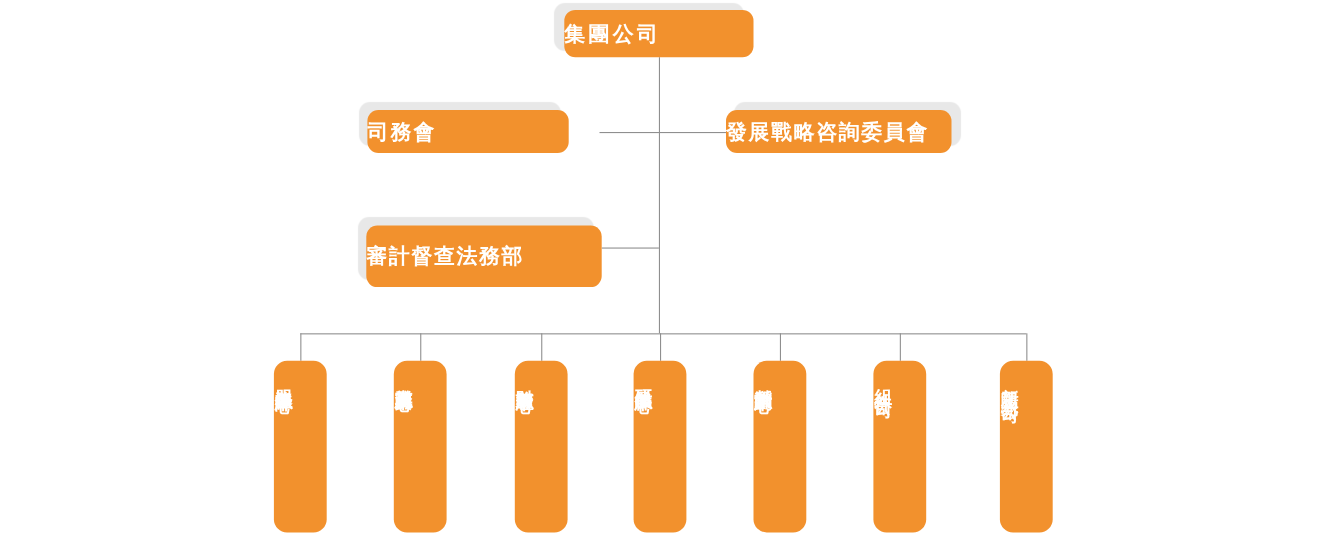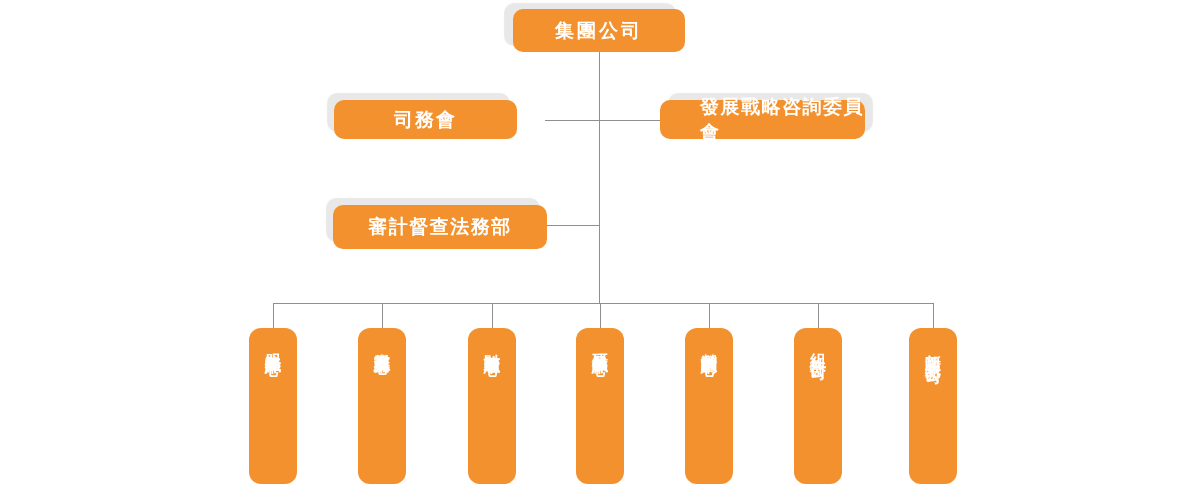--- a/index.html
+++ b/index.html
@@ -25,21 +25,20 @@
   .line.v { width: 1px; }
   
   .node {
     position: absolute;
     background: var(--node-fill, #f2912d);
     color: var(--node-text, #ffffff);
     z-index: 1;
     box-sizing: border-box;
     display: flex;
     align-items: center;
-    justify-content: center;
     font-weight: bold;
   }
   .node.wide {
     height: 39px;
     border-radius: 10px;
     font-size: 19px;
     letter-spacing: 2px;
   }
   .node.root {
     left: 513px; top: 9px; width: 172px; height: 43px;
@@ -85,25 +84,25 @@
   <div class="line v" style="left:818px; top:303px; height:25px;"></div>
   <div class="line v" style="left:933px; top:303px; height:25px;"></div>
 
   <div class="node root">
     <span>集團公司</span>
   </div>
 
   <div class="node wide shadow-left" style="left:334px; top:100px; width:183px;">
     <span>司務會</span>
   </div>
-  <div class="node wide shadow-right" style="left:660px; top:100px; width:205px; letter-spacing:1.5px;padding-left:40px;">
+  <div class="node wide shadow-right" style="left:660px; top:100px; width:205px; letter-spacing:1.5px;">
     <span>發展戰略咨詢委員會</span>
   </div>
 
-  <div class="node wide shadow-left" style="left:333px; top:205px; width:214px; height:44px; letter-spacing:1.5px;">
+  <div class="node wide shadow-left" style="left:333px; top:205px; width:214px; height:56px; letter-spacing:1.5px;">
     <span>審計督查法務部</span>
   </div>
 
   <div class="node dept" style="left:249px;">
     <span class="vtext">服務保障中心</span>
   </div>
   <div class="node dept" style="left:358px;">
     <span class="vtext" style="letter-spacing:0.5px;">黨群人力資源中心</span>
   </div>
   <div class="node dept" style="left:468px;">

